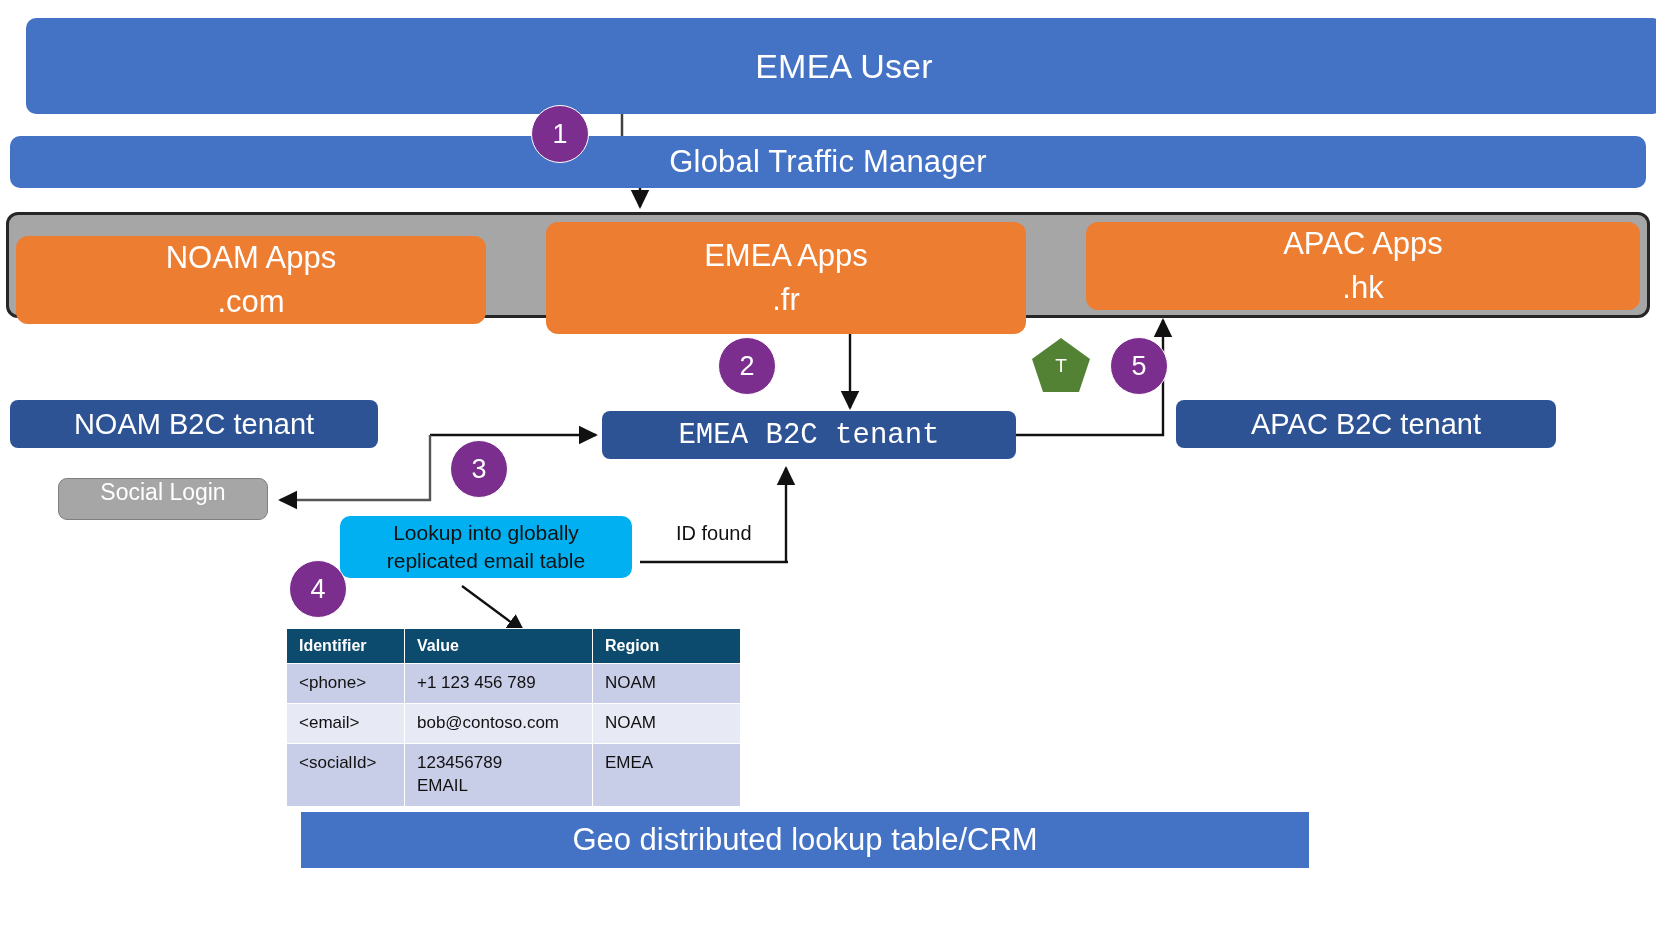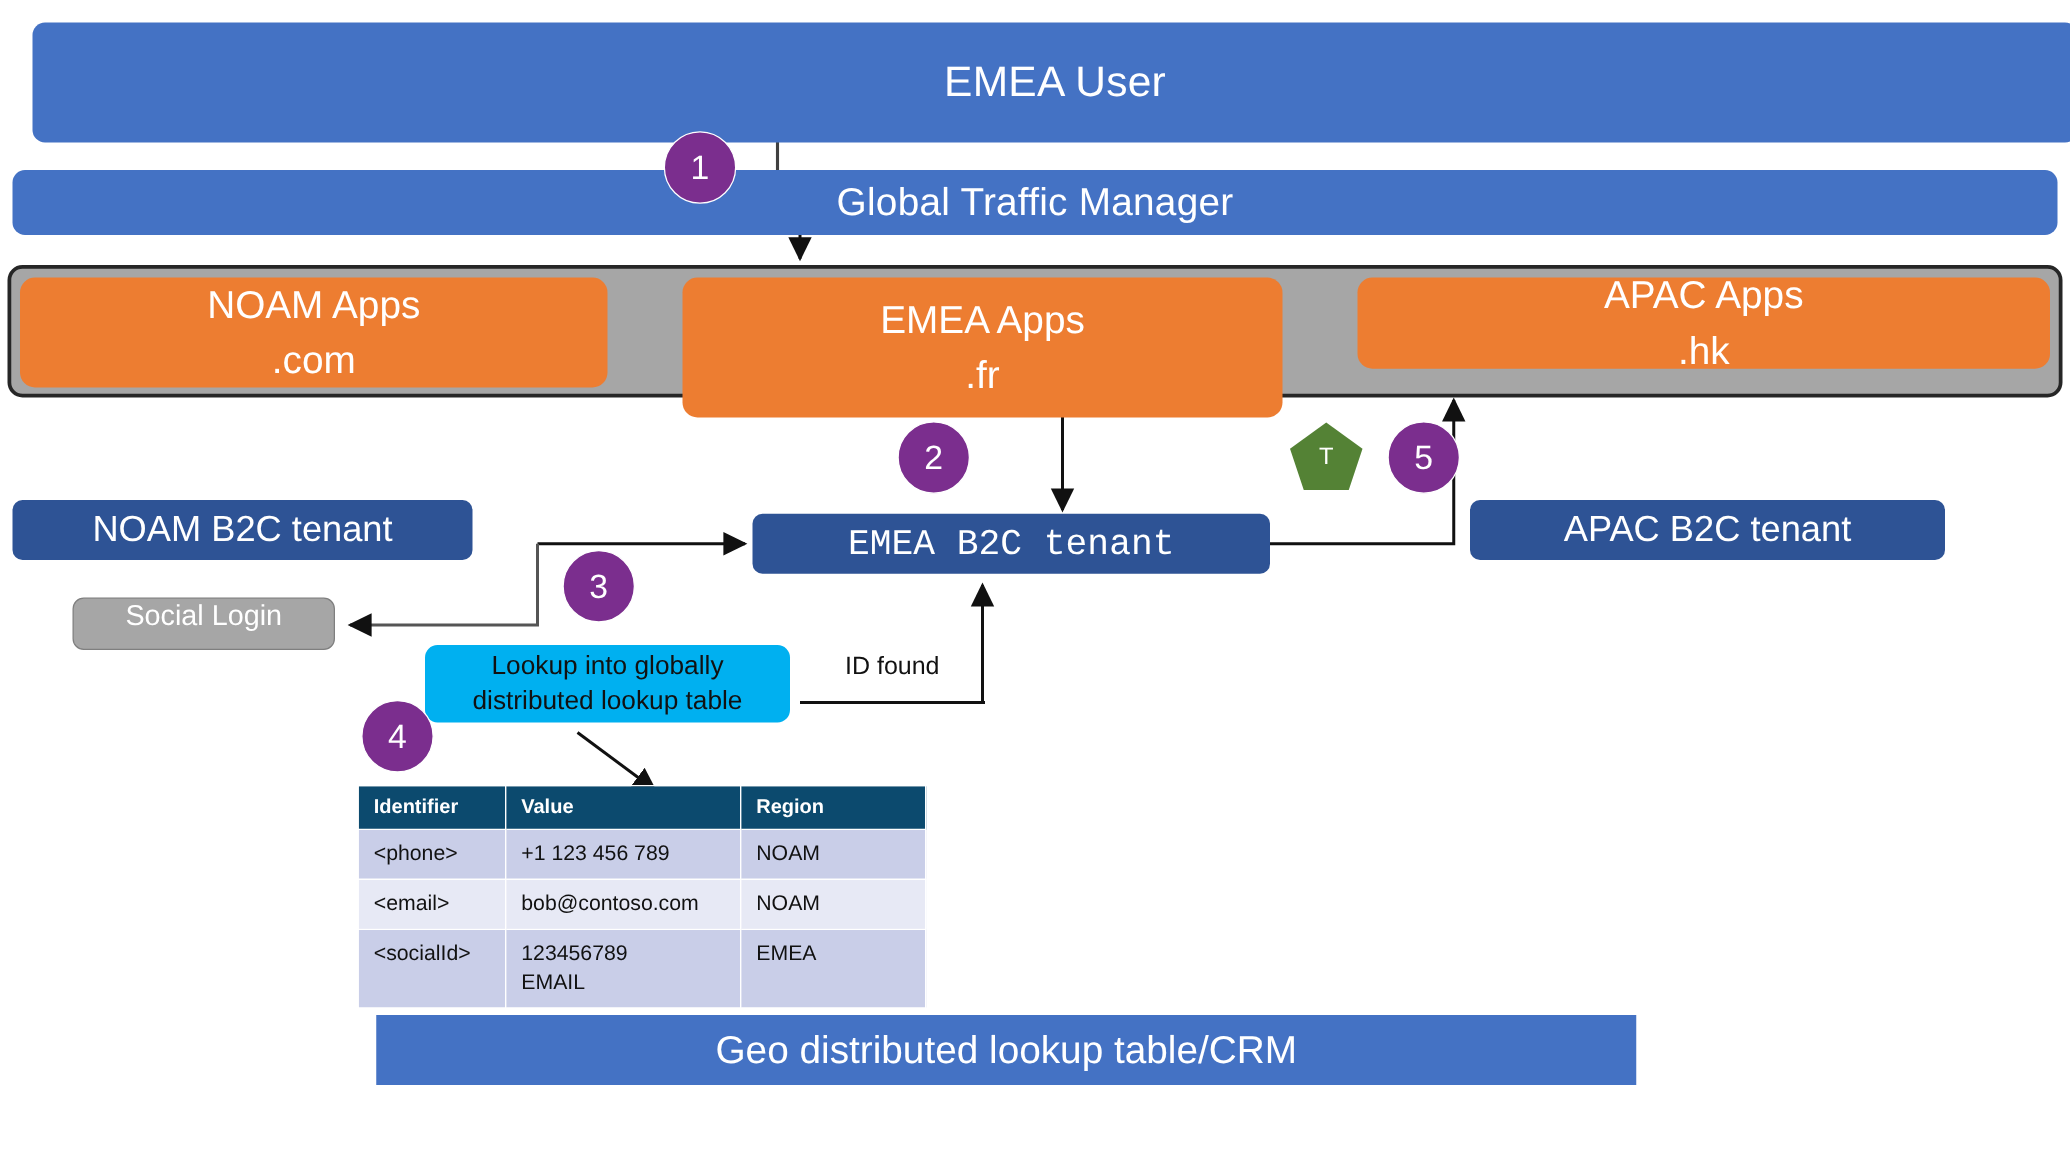--- a/index.html
+++ b/index.html
@@ -191,31 +191,31 @@
   <div class="abs banner" style="left:26px; top:18px; width:1636px; height:96px;">
     <span>EMEA User</span>
   </div>
 
   <div class="abs banner" style="left:10px; top:136px; width:1636px; height:52px; font-size:31px;">
     <span>Global Traffic Manager</span>
   </div>
 
   <div class="abs apps-container" style="left:6px; top:212px; width:1644px; height:106px;"></div>
 
-  <div class="abs app-box" style="left:16px; top:222px; width:470px; height:88px;">
+  <div class="abs app-box" style="left:16px; top:236px; width:470px; height:88px;">
     <span>NOAM Apps</span>
     <span>.com</span>
   </div>
 
   <div class="abs app-box" style="left:546px; top:222px; width:480px; height:112px;">
     <span>EMEA Apps</span>
     <span>.fr</span>
   </div>
 
-  <div class="abs app-box" style="left:1086px; top:222px; width:554px; height:73px;">
+  <div class="abs app-box" style="left:1086px; top:222px; width:554px; height:88px;">
     <span>APAC Apps</span>
     <span>.hk</span>
   </div>
 
   <div class="abs tenant" style="left:10px; top:400px; width:368px; height:48px;">
     <span>NOAM B2C tenant</span>
   </div>
 
   <div class="abs tenant emphasis" style="left:602px; top:411px; width:414px; height:48px;">
     <span>EMEA B2C tenant</span>
@@ -224,21 +224,21 @@
   <div class="abs tenant" style="left:1176px; top:400px; width:380px; height:48px;">
     <span>APAC B2C tenant</span>
   </div>
 
   <div class="abs social" style="left:58px; top:478px; width:210px; height:42px;">
     <span>Social Login</span>
   </div>
 
   <div class="abs callout" style="left:340px; top:516px; width:292px; height:62px; flex-direction:column;">
     <span>Lookup into globally</span>
-    <span>distributed lookup table</span>
+    <span>replicated email table</span>
   </div>
 
   <div class="abs annot" style="left:676px; top:522px;">
     <span>ID found</span>
   </div>
 
   <div class="abs" style="left:1030px; top:336px; width:62px; height:58px;">
     <svg width="62" height="58" viewBox="0 0 62 58">
       <polygon points="31,2 60,23 49,56 13,56 2,23" fill="#548235"></polygon>
     </svg>

